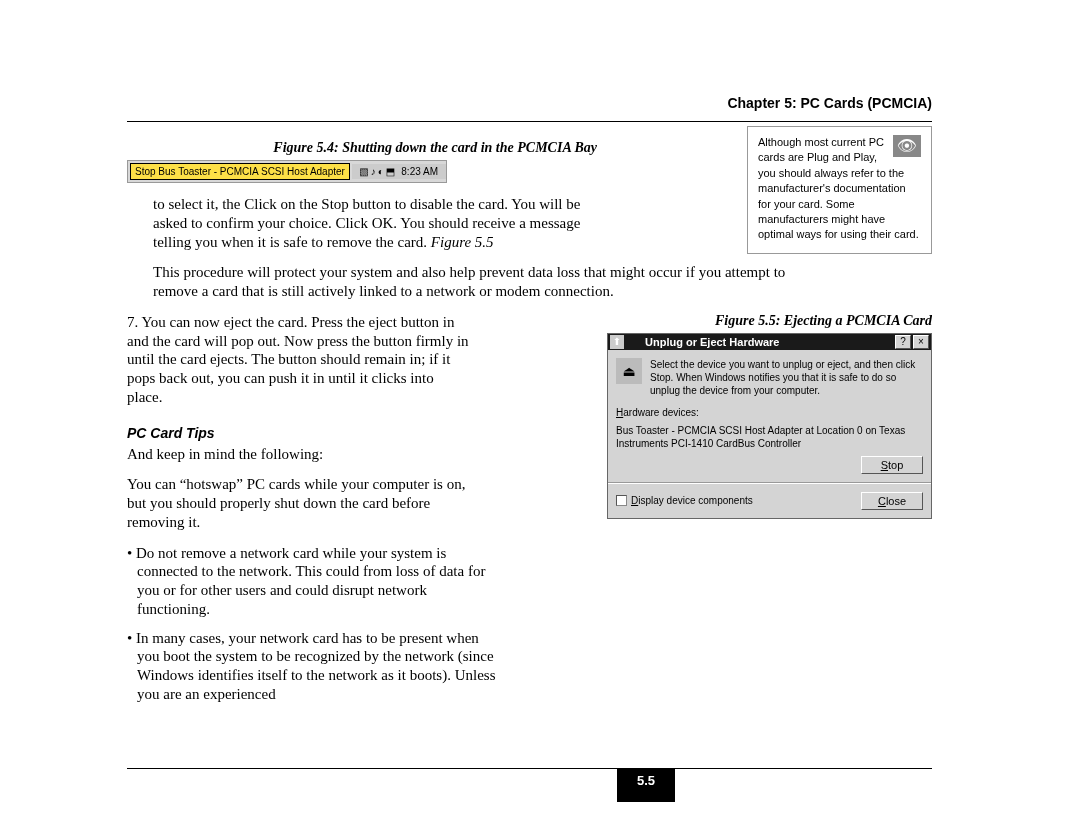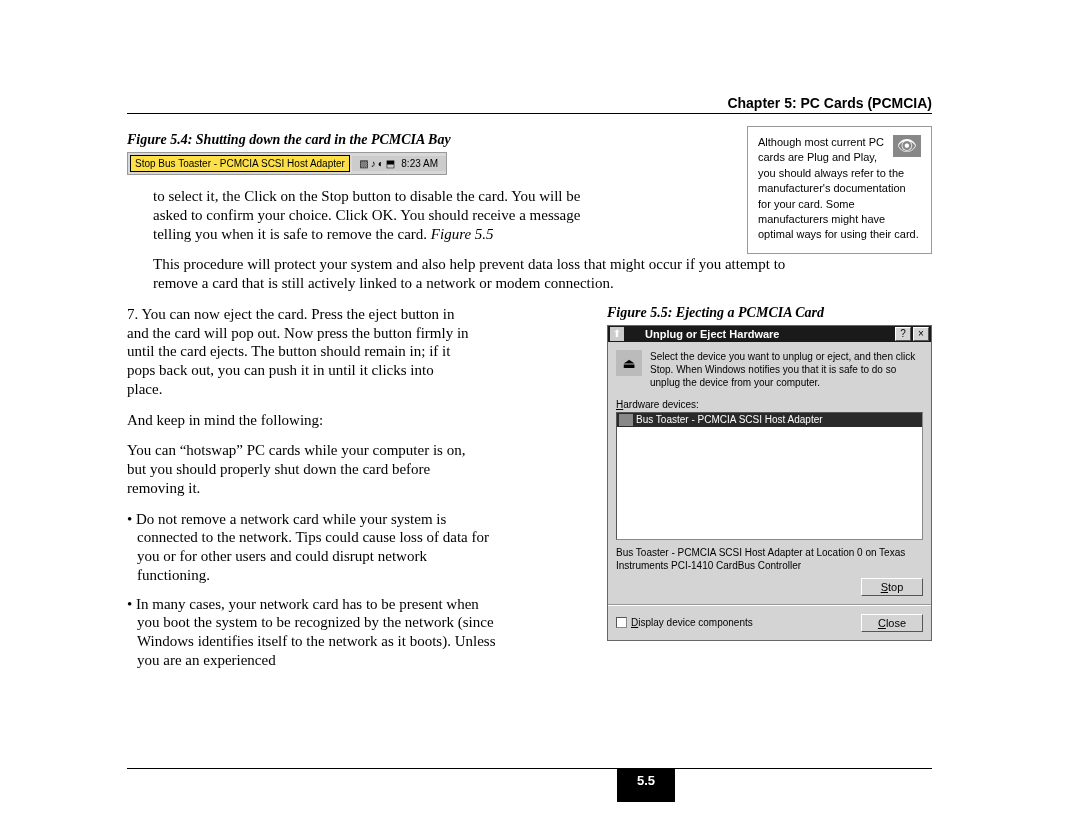--- a/index.html
+++ b/index.html
@@ -15,28 +15,29 @@
       left: 127px;
       top: 95px;
       width: 805px;
     }
     .chapter-header {
       text-align: right;
       font-family: Arial, Helvetica, sans-serif;
       font-weight: bold;
       font-size: 14px;
       border-bottom: 1.5px solid #000;
-      padding-bottom: 2px;
+      padding-bottom: 10px;
       margin-bottom: 18px;
     }
     .figure-caption {
       font-style: italic;
       font-weight: bold;
       font-size: 14px;
       margin-bottom: 4px;
+      text-align: right;
     }
     .tip-box {
       position: absolute;
       left: 620px;
       top: 31px;
       width: 185px;
       border: 1px solid #999;
       padding: 8px 10px 10px 10px;
       font-family: Arial, Helvetica, sans-serif;
       font-size: 11px;
@@ -305,50 +306,45 @@
   </div>
 
   <div class="body-text" style="padding-left:26px; width:680px;">This procedure will protect your system and also help prevent data loss that might occur if you attempt to remove a card that is still actively linked to a network or modem connection.</div>
 
   <div style="overflow:hidden;">
     <div class="narrow-col" style="float:left;">
       <div class="numbered-item">
         <span>7.</span> <span>You can now eject the card. Press the eject button in and the card will pop out. Now press the button firmly in until the card ejects. The button should remain in; if it pops back out, you can push it in until it clicks into place.</span>
       </div>
 
+      <div class="section-heading">PC Card Tips</div>
 
       <div class="body-text">And keep in mind the following:</div>
       <div class="body-text">You can “hotswap” PC cards while your computer is on, but you should properly shut down the card before removing it.</div>
 
-      <div class="bullet" style="width:370px;">• Do not remove a network card while your system is connected to the network. Tips could cause loss of data for you or for other users and could disrupt network functioning.</div>
+      <div class="bullet" style="width:370px;">• Do not remove a network card while your system is connected to the network. This could from loss of data for you or for other users and could disrupt network functioning.</div>
       <div class="bullet" style="width:370px;">• In many cases, your network card has to be present when you boot the system to be recognized by the network (since Windows identifies itself to the network as it boots). Unless you are an experienced</div>
     </div>
 
     <div style="float:right; width:325px; margin-top:0;">
       <div class="figure-caption">Figure 5.5: Ejecting a PCMCIA Card</div>
 
       <div class="dialog">
         <div class="titlebar">
           <span class="ticon">⬆</span>
           <span class="title-text">Unplug or Eject Hardware</span>
           <span class="winbtn">?</span>
           <span class="winbtn">×</span>
         </div>
         <div class="content">
           <div class="instruction-row">
             <div class="instruction-icon">⏏</div>
             <div class="instruction-text">Select the device you want to unplug or eject, and then click Stop. When Windows notifies you that it is safe to do so unplug the device from your computer.</div>
           </div>
           <div class="label-row"><u>H</u><span>ardware devices:</span></div>
-          <div class="listbox">
-            <div class="selected">
-              <span class="li-icon"></span>
-              <span>Bus Toaster - PCMCIA SCSI Host Adapter</span>
-            </div>
-          </div>
           <div class="status-line">Bus Toaster - PCMCIA SCSI Host Adapter at Location 0 on Texas Instruments PCI-1410 CardBus Controller</div>
           <div class="btn-row">
             <div class="btn"><u>S</u><span>top</span></div>
           </div>
           <div class="divider"></div>
           <div class="checkbox-row">
             <div class="cb-label">
               <span class="checkbox"></span>
               <span><u>D</u><span>isplay device components</span></span>
             </div>

